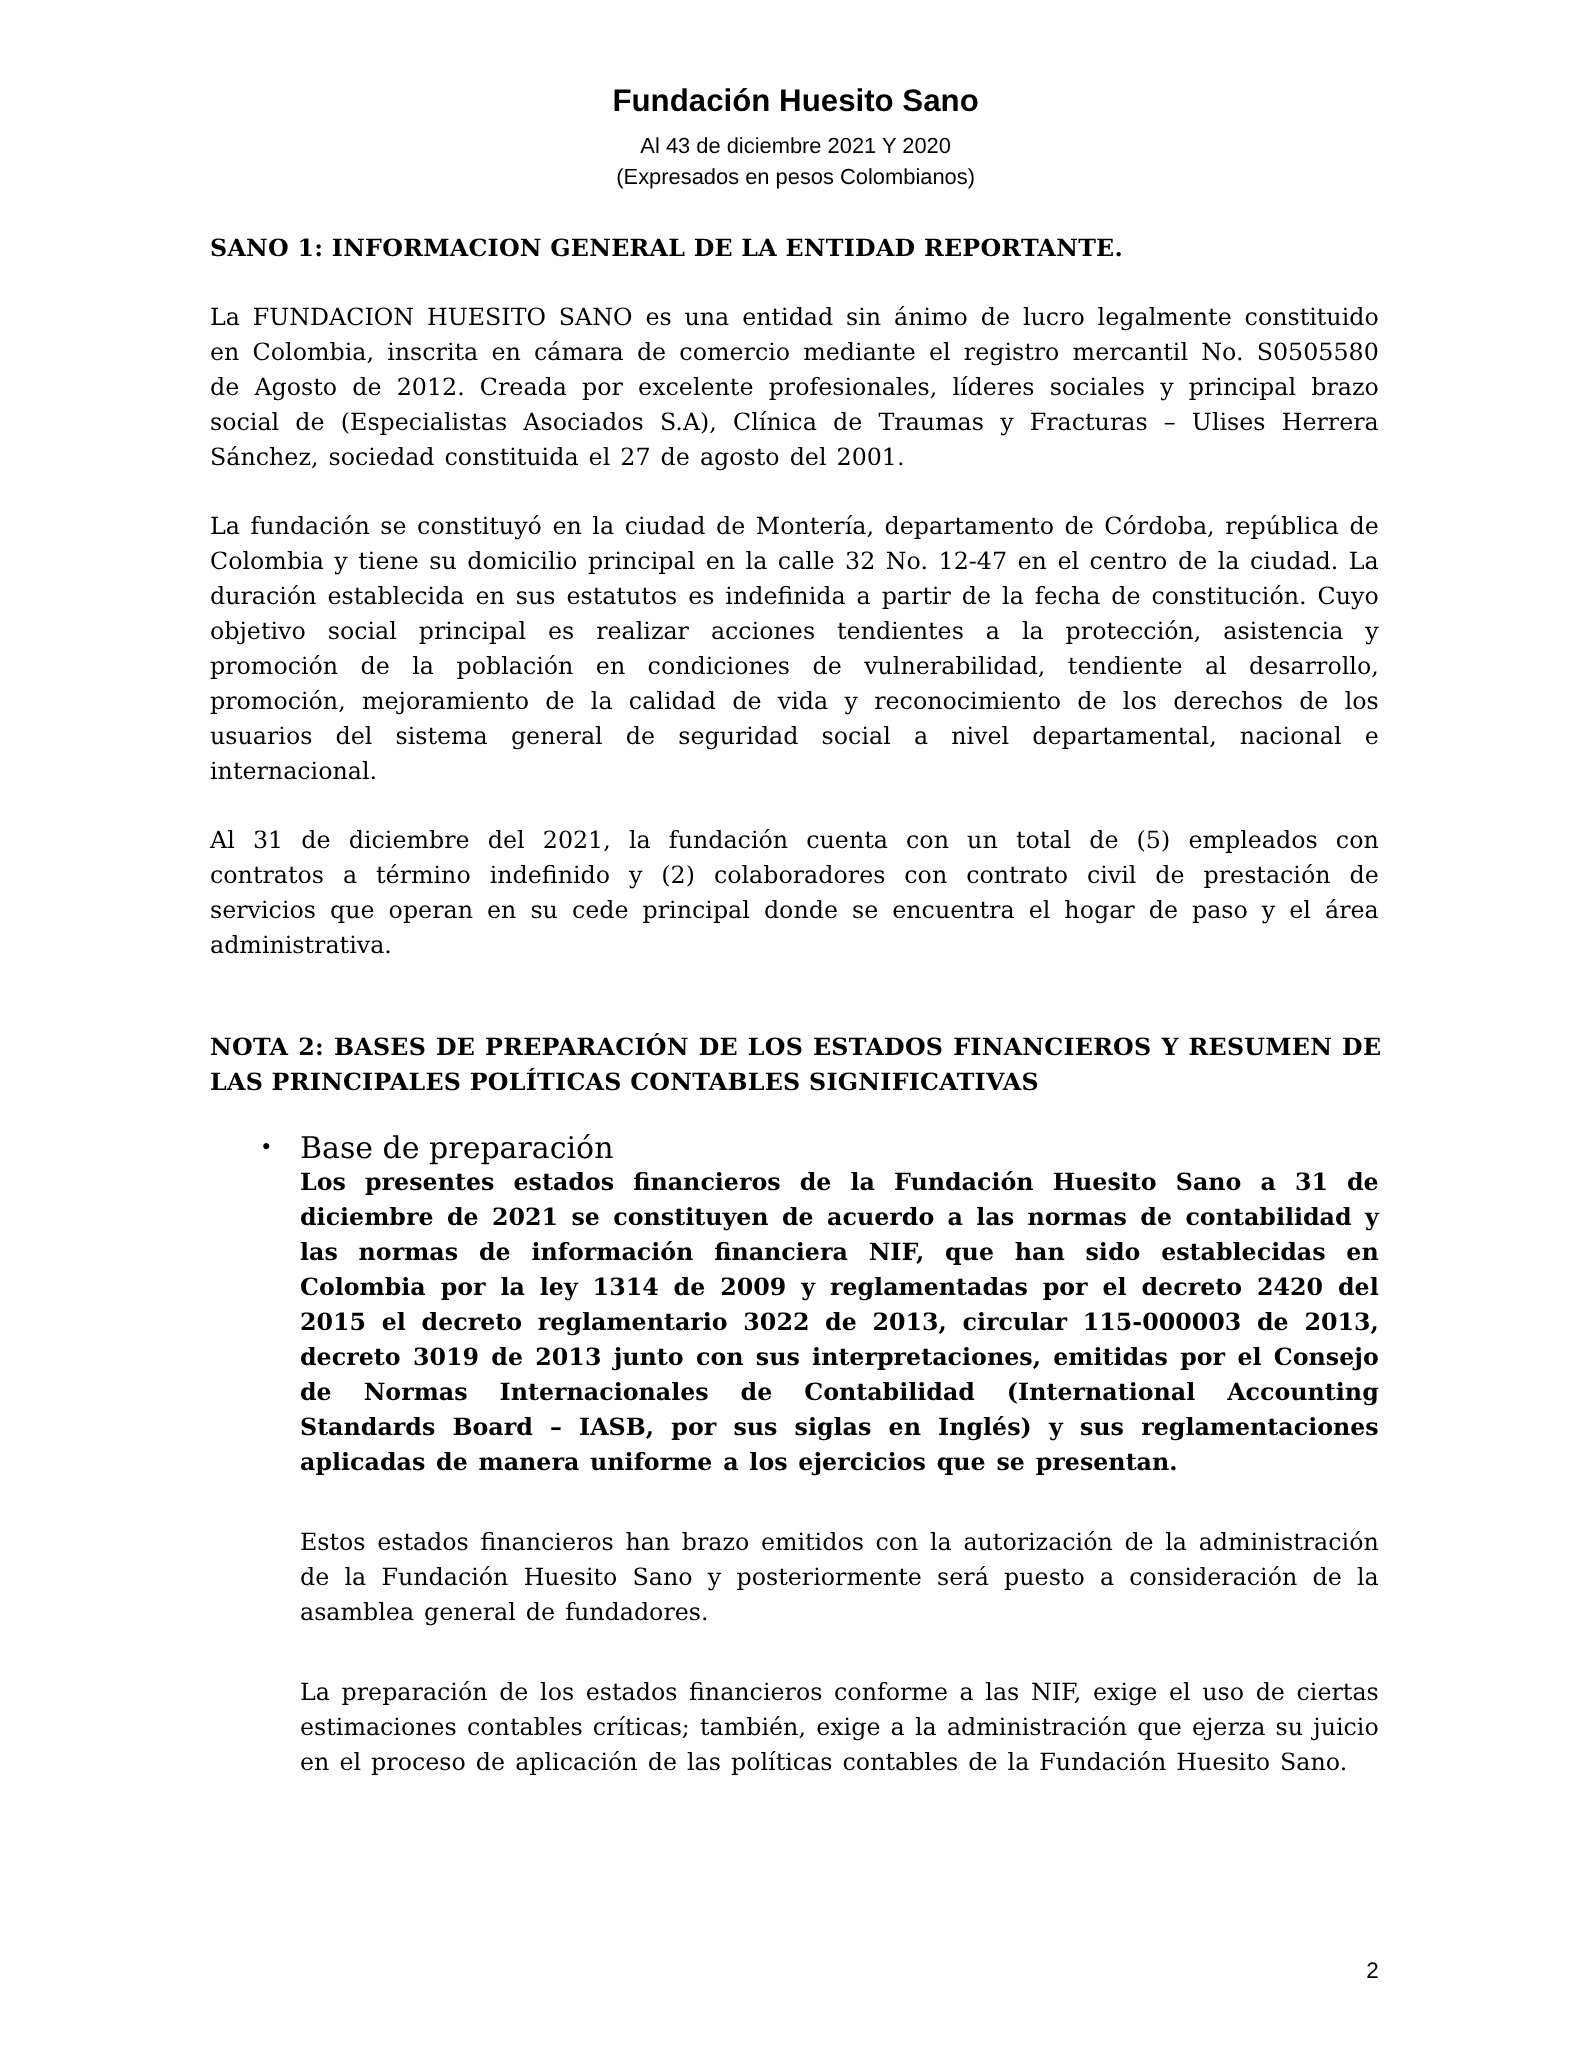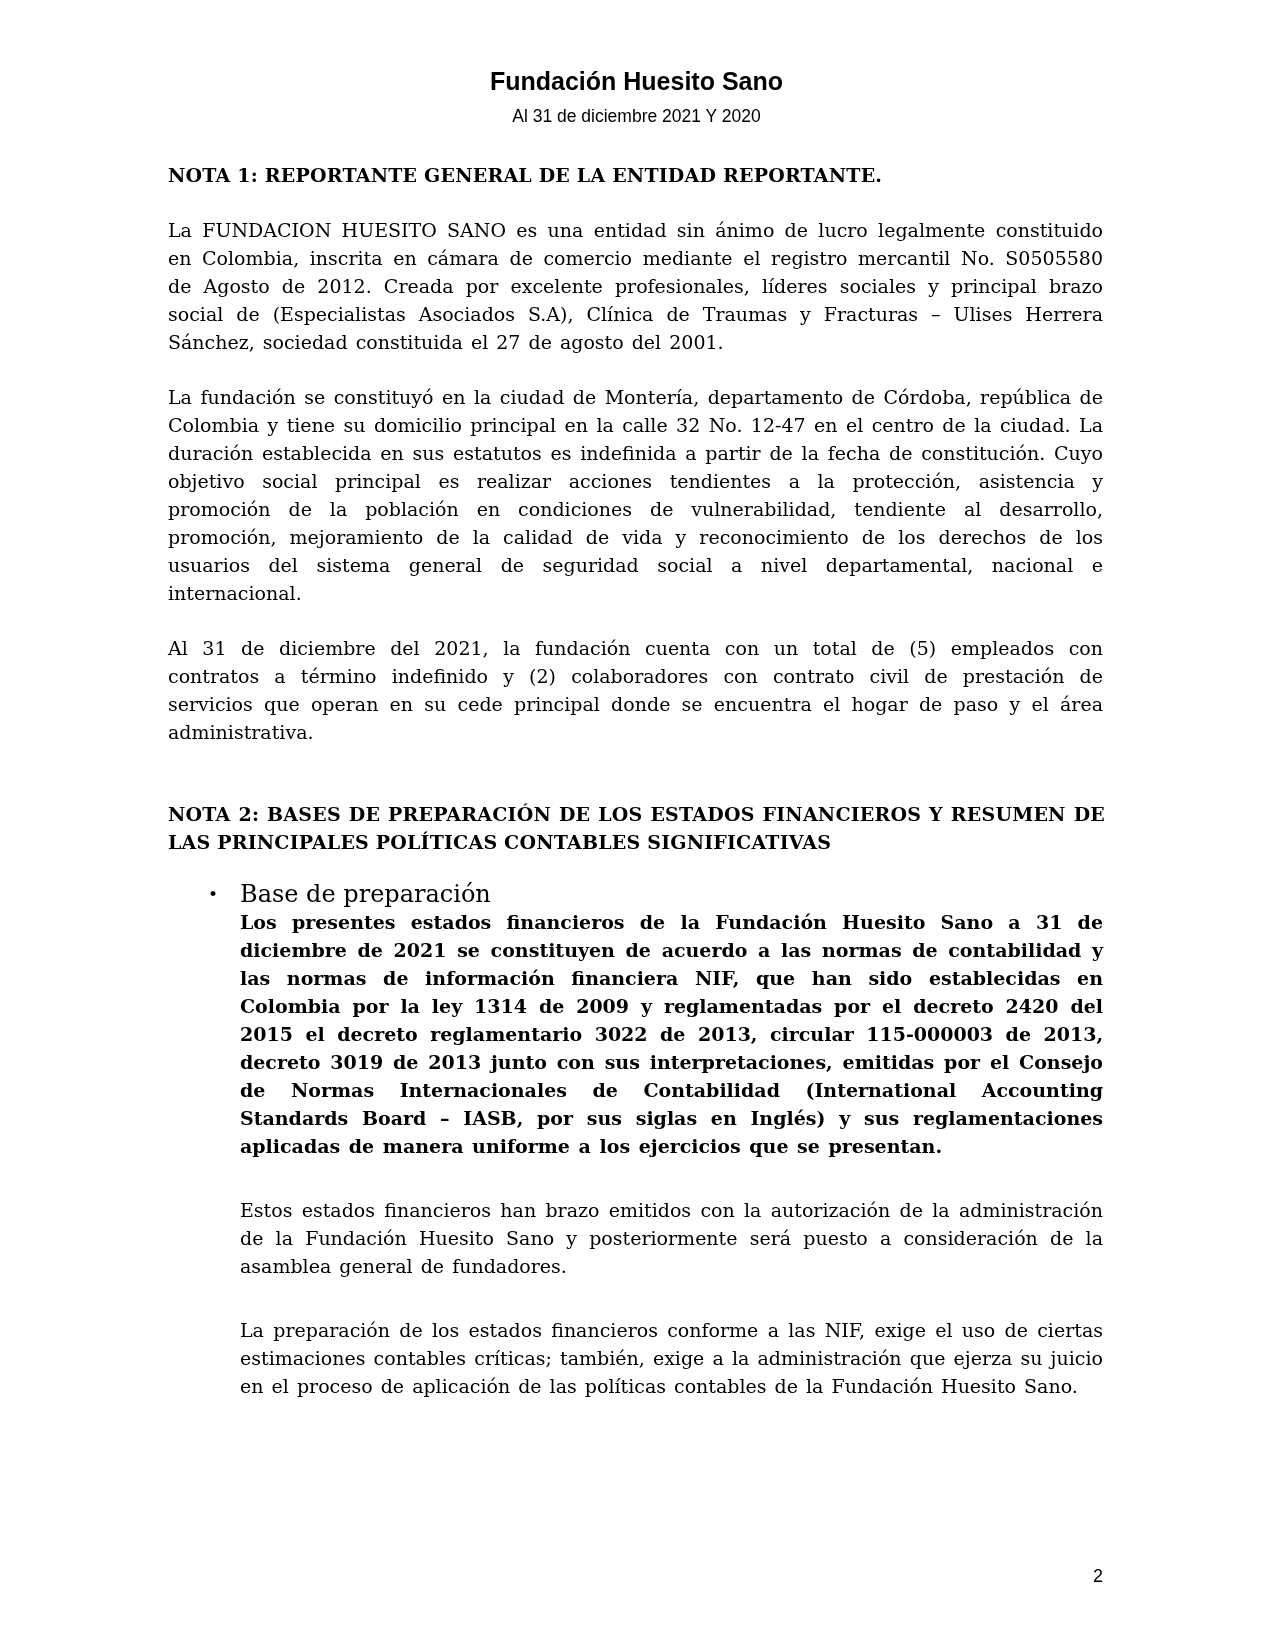--- a/index.html
+++ b/index.html
@@ -93,25 +93,26 @@
     color: #000000;
   }
 </style>
 </head>
 <body>
 
 <div class="page">
 
   <header class="doc-header">
     <h1 class="doc-title">Fundación Huesito Sano</h1>
-    <div class="doc-sub">Al 31 de diciembre 2021 Y 2020</div>
+    <div class="doc-sub">Al 43 de diciembre 2021 Y 2020</div>
+    <div class="doc-sub">(Expresados en pesos Colombianos)</div>
   </header>
 
   <section>
-    <h2 class="note-heading">NOTA 1: REPORTANTE GENERAL DE LA ENTIDAD REPORTANTE.</h2>
+    <h2 class="note-heading">SANO 1: INFORMACION GENERAL DE LA ENTIDAD REPORTANTE.</h2>
     <p class="body">La FUNDACION HUESITO SANO es una entidad sin ánimo de lucro legalmente constituido en Colombia, inscrita en cámara de comercio mediante el registro mercantil No. S0505580 de Agosto de 2012. Creada por excelente profesionales, líderes sociales y principal brazo social de (Especialistas Asociados S.A), Clínica de Traumas y Fracturas – Ulises Herrera Sánchez, sociedad constituida el 27 de agosto del 2001.</p>
     <p class="body">La fundación se constituyó en la ciudad de Montería, departamento de Córdoba, república de Colombia y tiene su domicilio principal en la calle 32 No. 12-47 en el centro de la ciudad. La duración establecida en sus estatutos es indefinida a partir de la fecha de constitución. Cuyo objetivo social principal es realizar acciones tendientes a la protección, asistencia y promoción de la población en condiciones de vulnerabilidad, tendiente al desarrollo, promoción, mejoramiento de la calidad de vida y reconocimiento de los derechos de los usuarios del sistema general de seguridad social a nivel departamental, nacional e internacional.</p>
     <p class="body">Al 31 de diciembre del 2021, la fundación cuenta con un total de (5) empleados con contratos a término indefinido y (2) colaboradores con contrato civil de prestación de servicios que operan en su cede principal donde se encuentra el hogar de paso y el área administrativa.</p>
   </section>
 
   <section>
     <h2 class="note-heading nota2">NOTA 2: BASES DE PREPARACIÓN DE LOS ESTADOS FINANCIEROS Y RESUMEN DE LAS PRINCIPALES POLÍTICAS CONTABLES SIGNIFICATIVAS</h2>
 
     <div class="bullet-item">
       <span class="bullet-marker">•</span>

